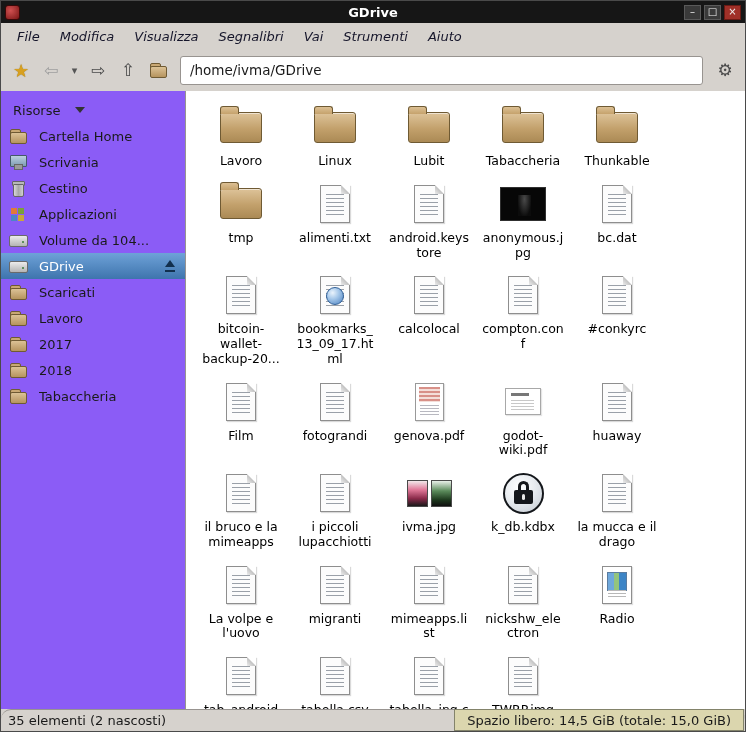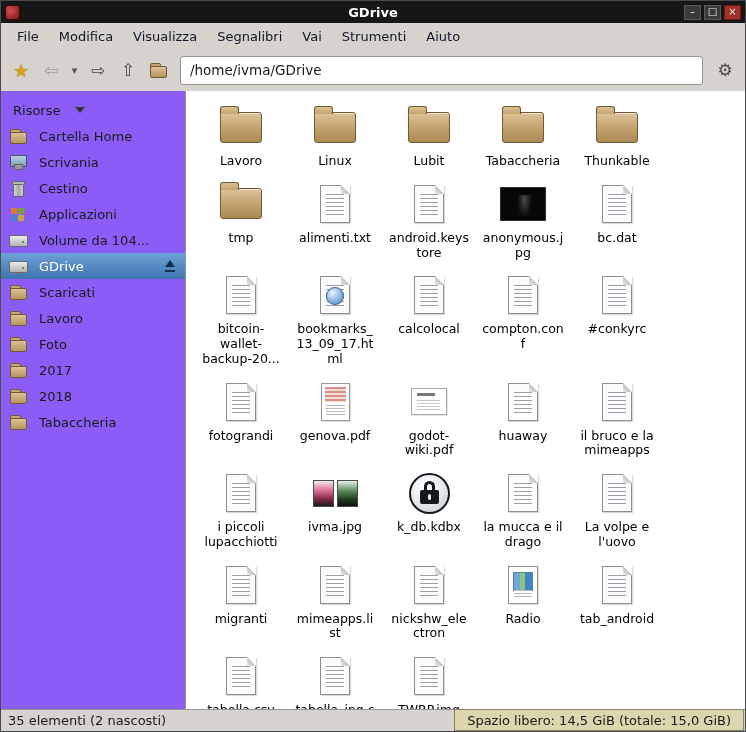--- a/index.html
+++ b/index.html
@@ -10,21 +10,21 @@
   
   .titlebar{height:22px;background:#161616;display:flex;align-items:center;padding:0 4px;flex:none;position:relative;}
   .app-icon{width:15px;height:15px;border-radius:3px;background:radial-gradient(circle at 35% 35%,#d05050,#7a1515);border:1px solid #3a0808;flex:none;}
   .title{position:absolute;left:0;right:0;text-align:center;color:#fff;font-size:13px;font-weight:bold;}
   .win-controls{margin-left:auto;display:flex;gap:3px;position:relative;z-index:1;}
   .win-btn{width:17px;height:15px;display:flex;align-items:center;justify-content:center;border:1px solid #5a5a5a;background:#3a3a3a;color:#eee;font-size:10px;line-height:1;cursor:default;}
   .win-btn.close{background:#a03028;border-color:#6a1a14;}
 
   
   .menubar{height:26px;display:flex;align-items:center;padding:0 6px;flex:none;color:#15152a;}
-  .menu-item{padding:3px 10px;font-size:13px;}
+  .menu-item{padding:3px 10px;font-size:13px;font-style:italic;}
 
   
   .toolbar{height:42px;display:flex;align-items:center;padding:0 6px;gap:2px;flex:none;}
   .tb-btn{height:28px;min-width:28px;display:flex;align-items:center;justify-content:center;background:transparent;border:none;font-family:inherit;}
   .tb-btn.narrow{min-width:15px;}
   .glyph{font-size:17px;color:#4a4a4a;}
   .glyph.star{color:#d8a020;font-size:18px;text-shadow:0 0 1px #8a6a10;}
   .glyph.dim{color:#9e9e9e;}
   .glyph.small{font-size:11px;color:#555;}
   .pathbar{flex:1;height:29px;margin:0 6px;border:1px solid #989490;border-radius:3px;background:#fff;padding:0 9px;font-size:13.5px;color:#1a1a1a;font-family:inherit;}
@@ -80,21 +80,21 @@
   .fi-thumb2 .t2{width:21px;height:27px;border:1px solid #4a4a4a;background:linear-gradient(180deg,#e8efe8 0%,#5a8a5a 40%,#1e3a1e 75%,#101010 100%);}
   .fi-keepass{width:41px;height:41px;border-radius:50%;background:radial-gradient(circle at 38% 32%,#ffffff 0%,#e8ecf0 45%,#c2c9d2 100%);border:2px solid #14171b;position:relative;}
   .fi-keepass .shackle{position:absolute;top:6px;left:13px;width:11px;height:10px;border:3px solid #14171b;border-bottom:none;border-radius:7px 7px 0 0;}
   .fi-keepass .lockbody{position:absolute;top:15px;left:9px;width:19px;height:14px;background:#14171b;border-radius:2px;}
   .fi-keepass .lockbody::after{content:"";position:absolute;top:4px;left:8px;width:3px;height:6px;background:#e8e8e8;border-radius:2px;}
   .fi-sheet{width:30px;height:38px;background:#fff;border:1px solid #8e8e8e;position:relative;box-shadow:1px 1px 1px rgba(0,0,0,.12);}
   .fi-sheet::before{content:"";position:absolute;top:5px;left:4px;right:4px;height:17px;border:1px solid #5a7ca0;background:linear-gradient(90deg,#6fa8dc 0 34%,#93c47d 34% 63%,#3d85c6 63% 100%);}
   .fi-sheet::after{content:"";position:absolute;bottom:5px;left:5px;right:5px;height:8px;background:repeating-linear-gradient(to bottom,#b8b8b8 0 1px,transparent 1px 3px);}
 
   
-  .statusbar{height:22px;flex:none;border-top:1px solid #989490;display:flex;align-items:center;padding-left:7px;font-size:13px;color:#1a1a1a;position:relative;background:#d6d2cd;}
+  .statusbar{height:22px;flex:none;border-top:1px solid #989490;display:flex;align-items:center;padding-left:7px;font-size:13px;color:#1a1a1a;position:relative;background:#d6d2cd;border-radius:10px;}
   .free-space{position:absolute;right:1px;top:-1px;bottom:0;display:flex;align-items:center;padding:0 12px;background:#dbd6ae;border:1px solid #83836a;font-size:13px;color:#1a1a1a;}
 </style>
 <title>GDrive</title></head>
 <body>
 
 <div class="window">
 
   <div class="titlebar">
     <span class="app-icon"></span>
     <span class="title">GDrive</span>
@@ -175,24 +175,20 @@
           <div class="side-item">
             <span class="sicon folder"></span>
             <span class="slabel">Scaricati</span>
           </div>
           <div class="side-item">
             <span class="sicon folder"></span>
             <span class="slabel">Lavoro</span>
           </div>
           <div class="side-item">
             <span class="sicon folder"></span>
-            <span class="slabel">Foto</span>
-          </div>
-          <div class="side-item">
-            <span class="sicon folder"></span>
             <span class="slabel">2017</span>
           </div>
           <div class="side-item">
             <span class="sicon folder"></span>
             <span class="slabel">2018</span>
           </div>
           <div class="side-item">
             <span class="sicon folder"></span>
             <span class="slabel">Tabaccheria</span>
           </div>
@@ -289,20 +285,26 @@
           <div class="file-item">
             <div class="icon-box">
               <div class="fi-text"></div>
             </div>
             <div class="file-label">#conkyrc</div>
           </div>
           <div class="file-item">
             <div class="icon-box">
               <div class="fi-text"></div>
             </div>
+            <div class="file-label">Film</div>
+          </div>
+          <div class="file-item">
+            <div class="icon-box">
+              <div class="fi-text"></div>
+            </div>
             <div class="file-label">fotograndi</div>
           </div>
           <div class="file-item">
             <div class="icon-box">
               <div class="fi-pdf1"></div>
             </div>
             <div class="file-label">genova.pdf</div>
           </div>
           <div class="file-item">
             <div class="icon-box">

